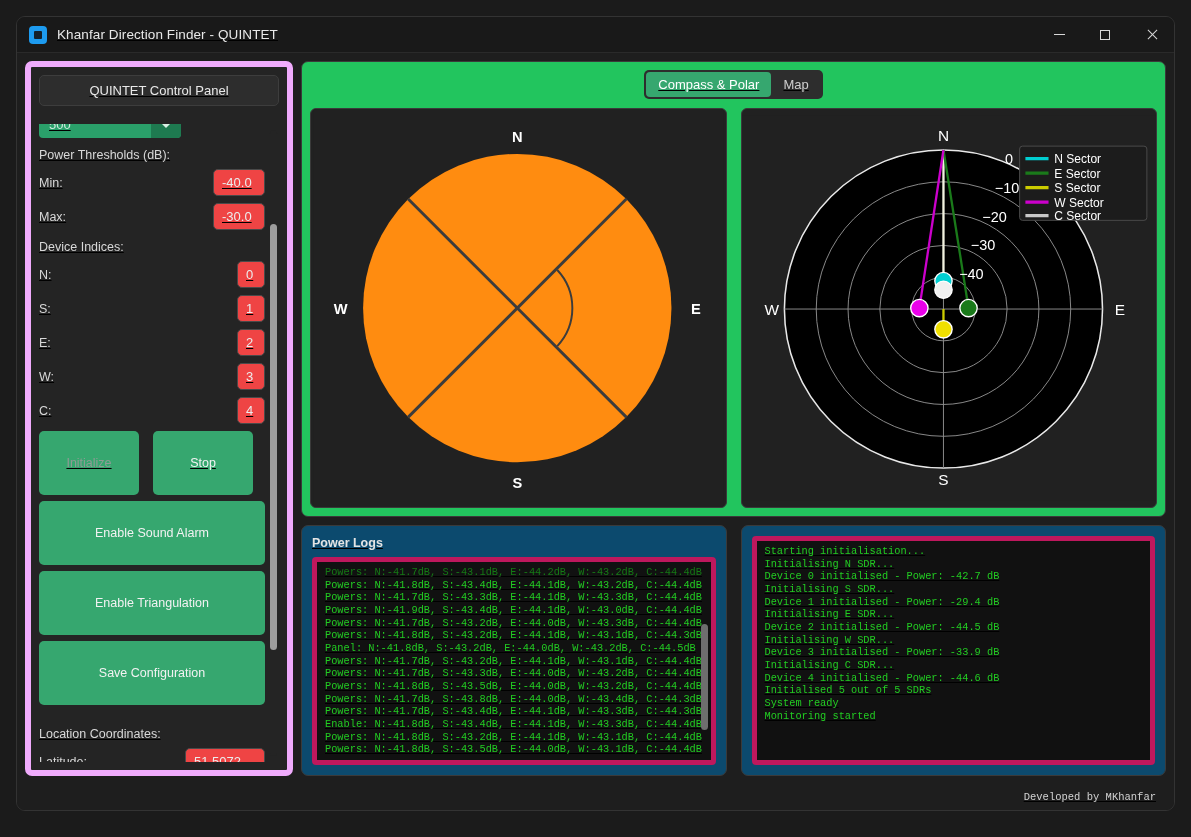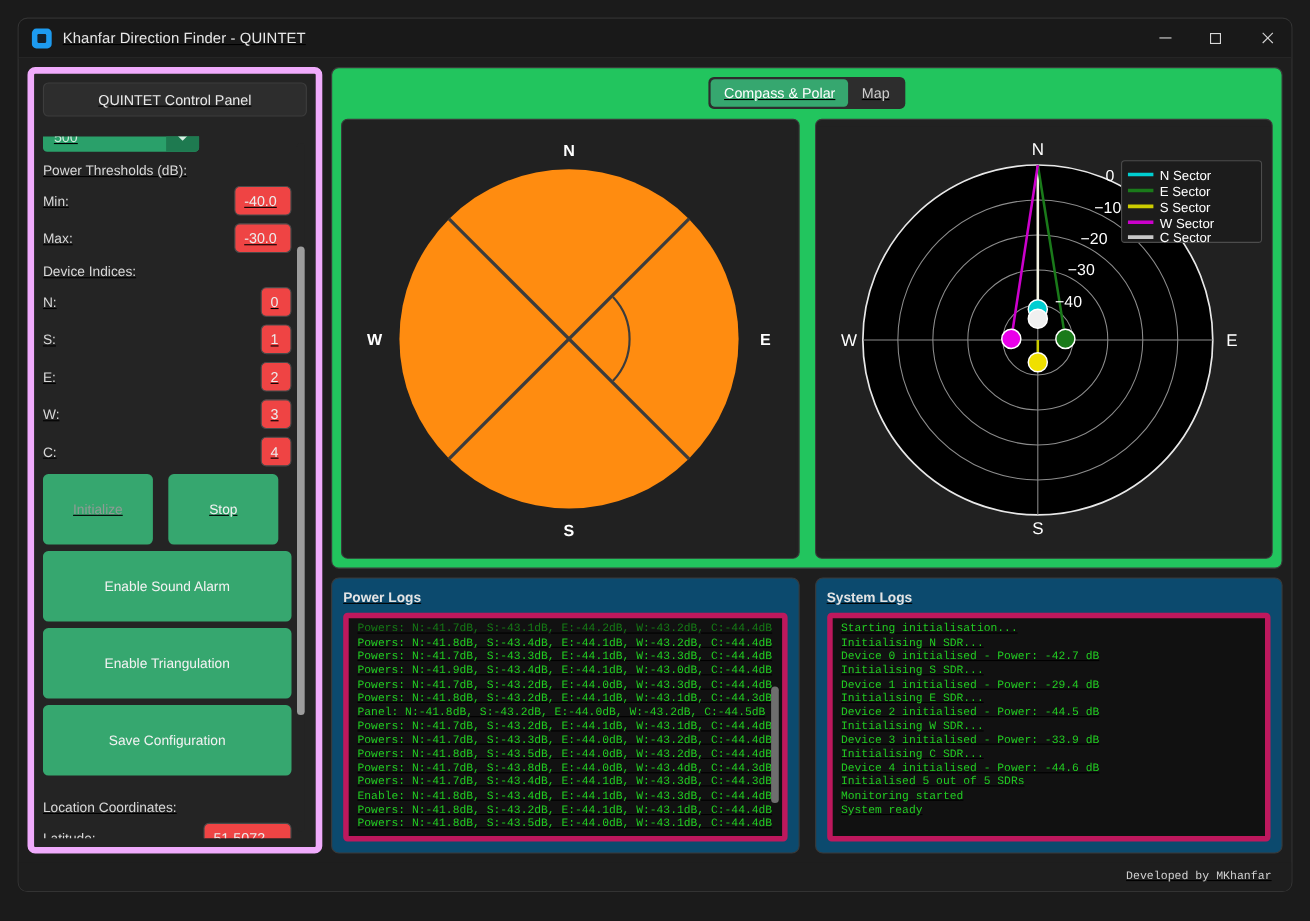--- a/index.html
+++ b/index.html
@@ -366,36 +366,35 @@
             <div class="logline">Powers: N:-41.7dB, S:-43.8dB, E:-44.0dB, W:-43.4dB, C:-44.3dB</div>
             <div class="logline">Powers: N:-41.7dB, S:-43.4dB, E:-44.1dB, W:-43.3dB, C:-44.3dB</div>
             <div class="logline">Enable: N:-41.8dB, S:-43.4dB, E:-44.1dB, W:-43.3dB, C:-44.4dB</div>
             <div class="logline">Powers: N:-41.8dB, S:-43.2dB, E:-44.1dB, W:-43.1dB, C:-44.4dB</div>
             <div class="logline">Powers: N:-41.8dB, S:-43.5dB, E:-44.0dB, W:-43.1dB, C:-44.4dB</div>
             <div class="log-scroll"></div>
           </div>
         </div>
 
         <div class="logpanel">
-          <div class="logtitle">System Logs</div>
           <div class="logbox">
             <div class="logline">Starting initialisation...</div>
             <div class="logline">Initialising N SDR...</div>
             <div class="logline">Device 0 initialised - Power: -42.7 dB</div>
             <div class="logline">Initialising S SDR...</div>
             <div class="logline">Device 1 initialised - Power: -29.4 dB</div>
             <div class="logline">Initialising E SDR...</div>
             <div class="logline">Device 2 initialised - Power: -44.5 dB</div>
             <div class="logline">Initialising W SDR...</div>
             <div class="logline">Device 3 initialised - Power: -33.9 dB</div>
             <div class="logline">Initialising C SDR...</div>
             <div class="logline">Device 4 initialised - Power: -44.6 dB</div>
             <div class="logline">Initialised 5 out of 5 SDRs</div>
+            <div class="logline">System ready</div>
             <div class="logline">Monitoring started</div>
-            <div class="logline">System ready</div>
           </div>
         </div>
       </div>
     </div>
   </div>
 
   <div class="statusbar">
     <span class="status-text">Developed by MKhanfar</span>
   </div>
 </div>

